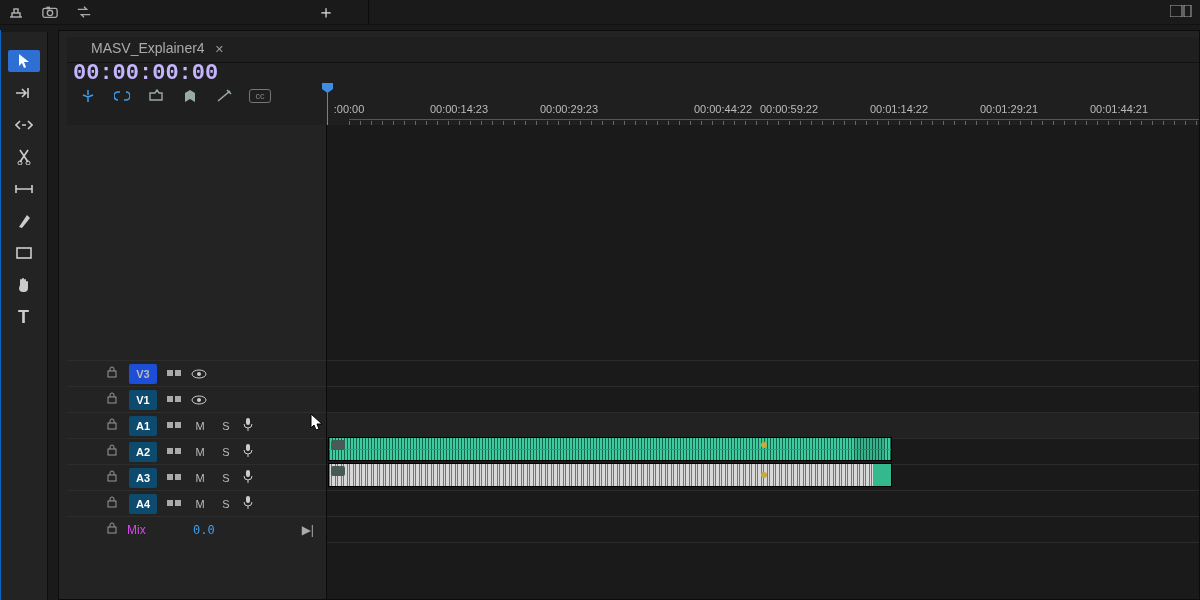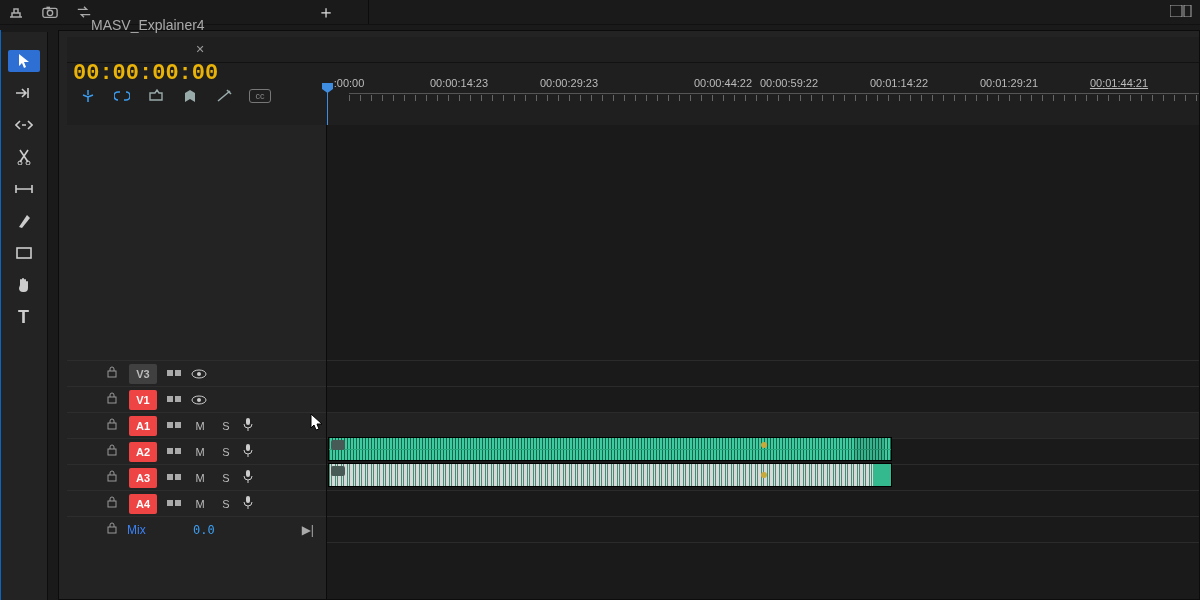--- a/index.html
+++ b/index.html
@@ -75,37 +75,36 @@
     border-bottom:1px solid #121212;
   }
   .tab {
     padding: 4px 12px 6px 12px;
     font-size: 14px;
     color:#ddd;
     cursor:pointer;
     display:flex;
     align-items:flex-end;
     gap:10px;
-    flex-direction:column;
   }
   .tab.inactive { color:#aaa; }
   .tab .close { font-size:11px; color:#999; }
   .tab.active { border-bottom:2px solid #c8c8c8; margin-bottom:-1px; }
   .tab .menu { font-size:12px; color:#aaa; letter-spacing:2px;}
 
   
   .timecode-row {
     height: 40px;
     display:flex;
     align-items:center;
     padding-left:4px;
     position:relative;
   }
   .timecode {
-    color:#eab308;
+    color:#c4b5fd;
     font-family: "Consolas","Courier New",monospace;
     font-size: 22px;
     font-weight:600;
     padding-left:2px;
     width:254px;
   }
   
   .ctrl-row {
     display:flex;
     align-items:center;
@@ -115,21 +114,21 @@
     width:254px;
   }
   .ctrl-row .tc-icon { width:18px; height:18px; color:#9bb8d6; display:flex;align-items:center;justify-content:center;font-size:15px;}
   .ctrl-row .tc-icon.blue { color:#2e9df0; }
 
   
   .ruler {
     position:absolute;
     left:260px;
     right:0;
-    top:40px;
+    top:66px;
     height:34px;
     padding-left:22px;
   }
   .ruler-labels {
     height:16px;
     position:relative;
     font-size:11px;
     color:#bbb;
   }
   .ruler-label { position:absolute; transform:translateX(-50%);}
@@ -198,36 +197,36 @@
     align-items:center;
     gap:8px;
     border-top:1px solid #2d2d2d;
     padding-left:40px;
     font-size:11px;
     color:#bbb;
   }
   .track-row .lock{ width:14px;color:#999; font-size:12px;}
   .track-row .label{
     width:28px;height:20px;display:flex;align-items:center;justify-content:center;
-    background:#404040;border-radius:2px;font-weight:600;
-  }
-  .track-row .label.selected{ background:#ef4444; color:#fff;}
+    background:#1d4ed8;border-radius:2px;font-weight:600;
+  }
+  .track-row .label.selected{ background:#0c4a6e; color:#fff;}
   .track-row .seg { width:18px; text-align:center;}
   .track-row .eye { width:18px; font-size:14px;}
   .track-row .btnlet { width:18px; text-align:center;}
   .track-row .mic { width:18px; font-size:13px; }
 
   .mix-row{
     height:26px;
     display:flex;align-items:center;gap:10px;
     border-top:1px solid #2d2d2d;
     padding-left:40px;
     font-size:12px;
   }
-  .mix-row .lbl{ color:#3b82f6; width:56px;}
+  .mix-row .lbl{ color:#d946ef; width:56px;}
   .mix-row .val{ color:#3c9df0; font-family:monospace;}
   .mix-row .endbtn{ margin-left:auto; margin-right:12px; color:#aaa; font-size:12px;}
 
   
   .clip{
     position:absolute;
     left:1px;
     top:312px;
     width:564px;
     height:24px;
@@ -423,21 +422,21 @@
 
   <div class="ruler">
     <div class="ruler-labels" id="rulerlabels">
           <span class="ruler-label" style="left: 0px;">:00:00</span>
           <span class="ruler-label" style="left: 110px;">00:00:14:23</span>
           <span class="ruler-label" style="left: 220px;">00:00:29:23</span>
           <span class="ruler-label" style="left: 330px; margin-left: 44px;">00:00:44:22</span>
           <span class="ruler-label" style="left: 440px;">00:00:59:22</span>
           <span class="ruler-label" style="left: 550px;">00:01:14:22</span>
           <span class="ruler-label" style="left: 660px;">00:01:29:21</span>
-          <span class="ruler-label" style="left: 770px; text-decoration: underline;">00:01:44:21</span>
+          <span class="ruler-label" style="left: 770px;">00:01:44:21</span>
           <span class="ruler-label" style="left: 880px;">00:</span>
         </div>
     <div class="ruler-ticks"></div>
   </div>
 
   <div class="playhead"></div>
 
   <div class="tracks-wrapper">
     <div class="track-headers">
       <div class="th-spacer"></div>

